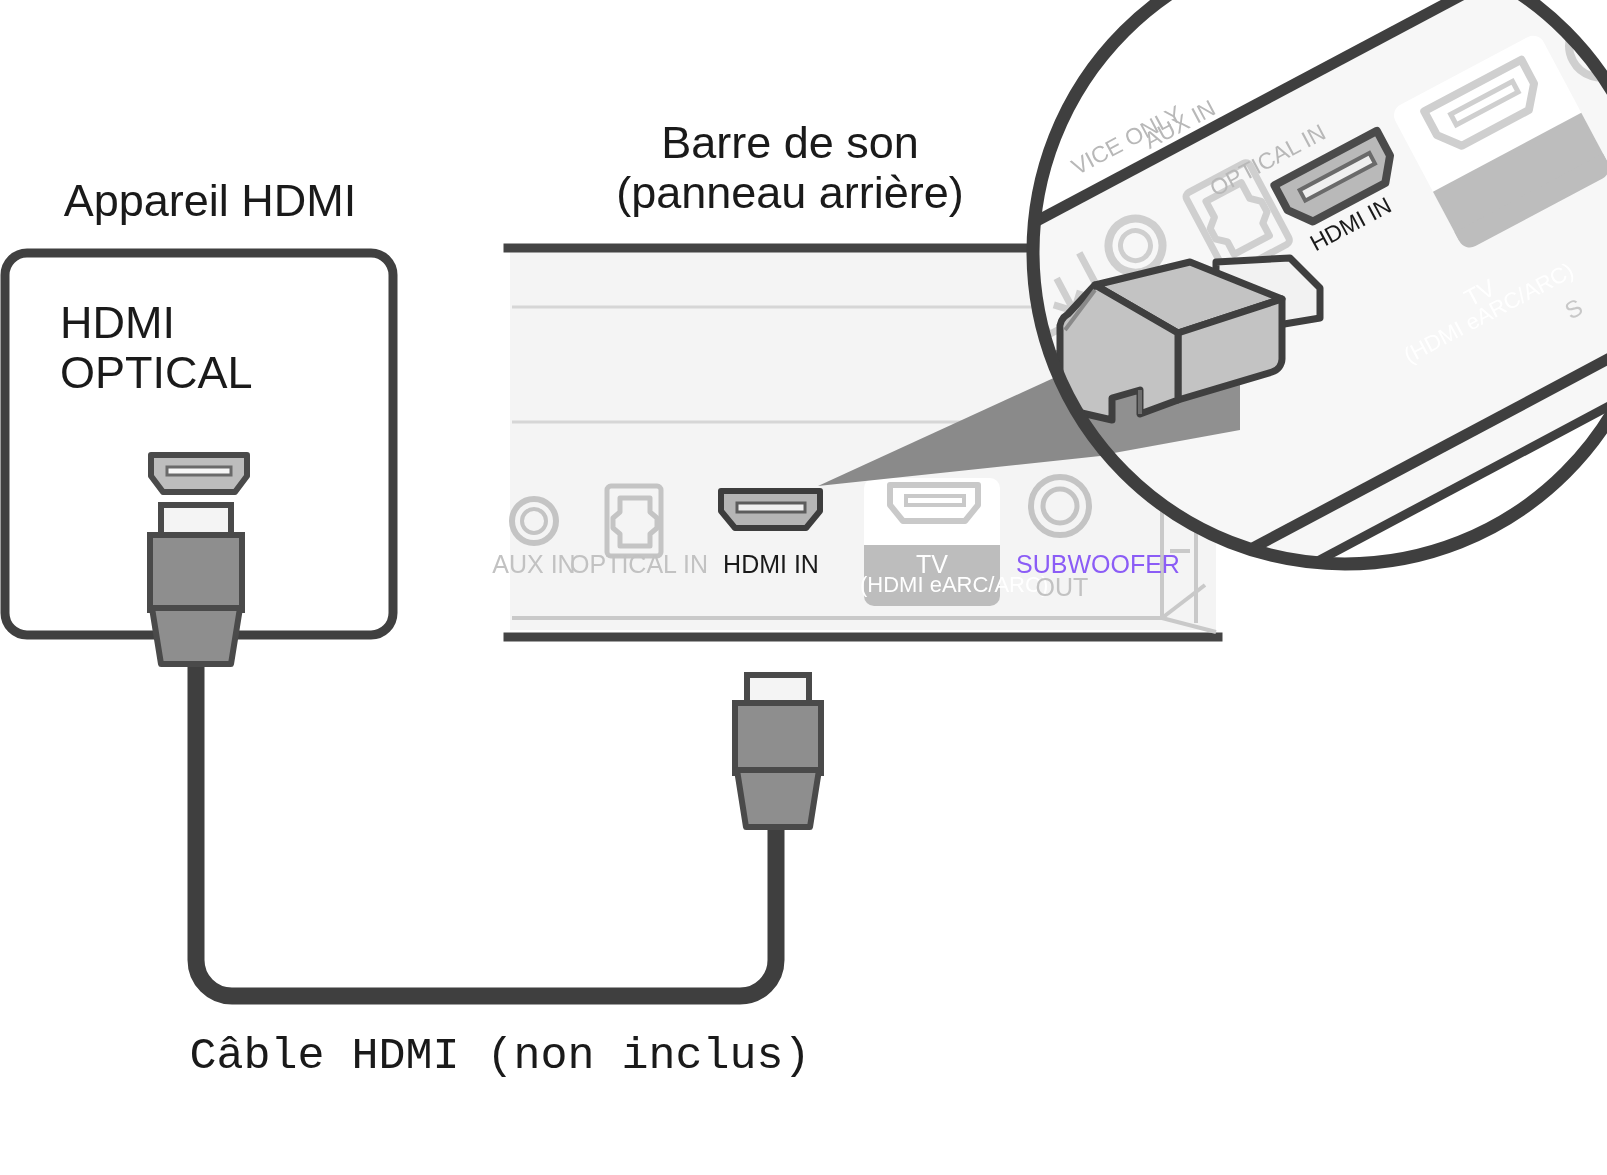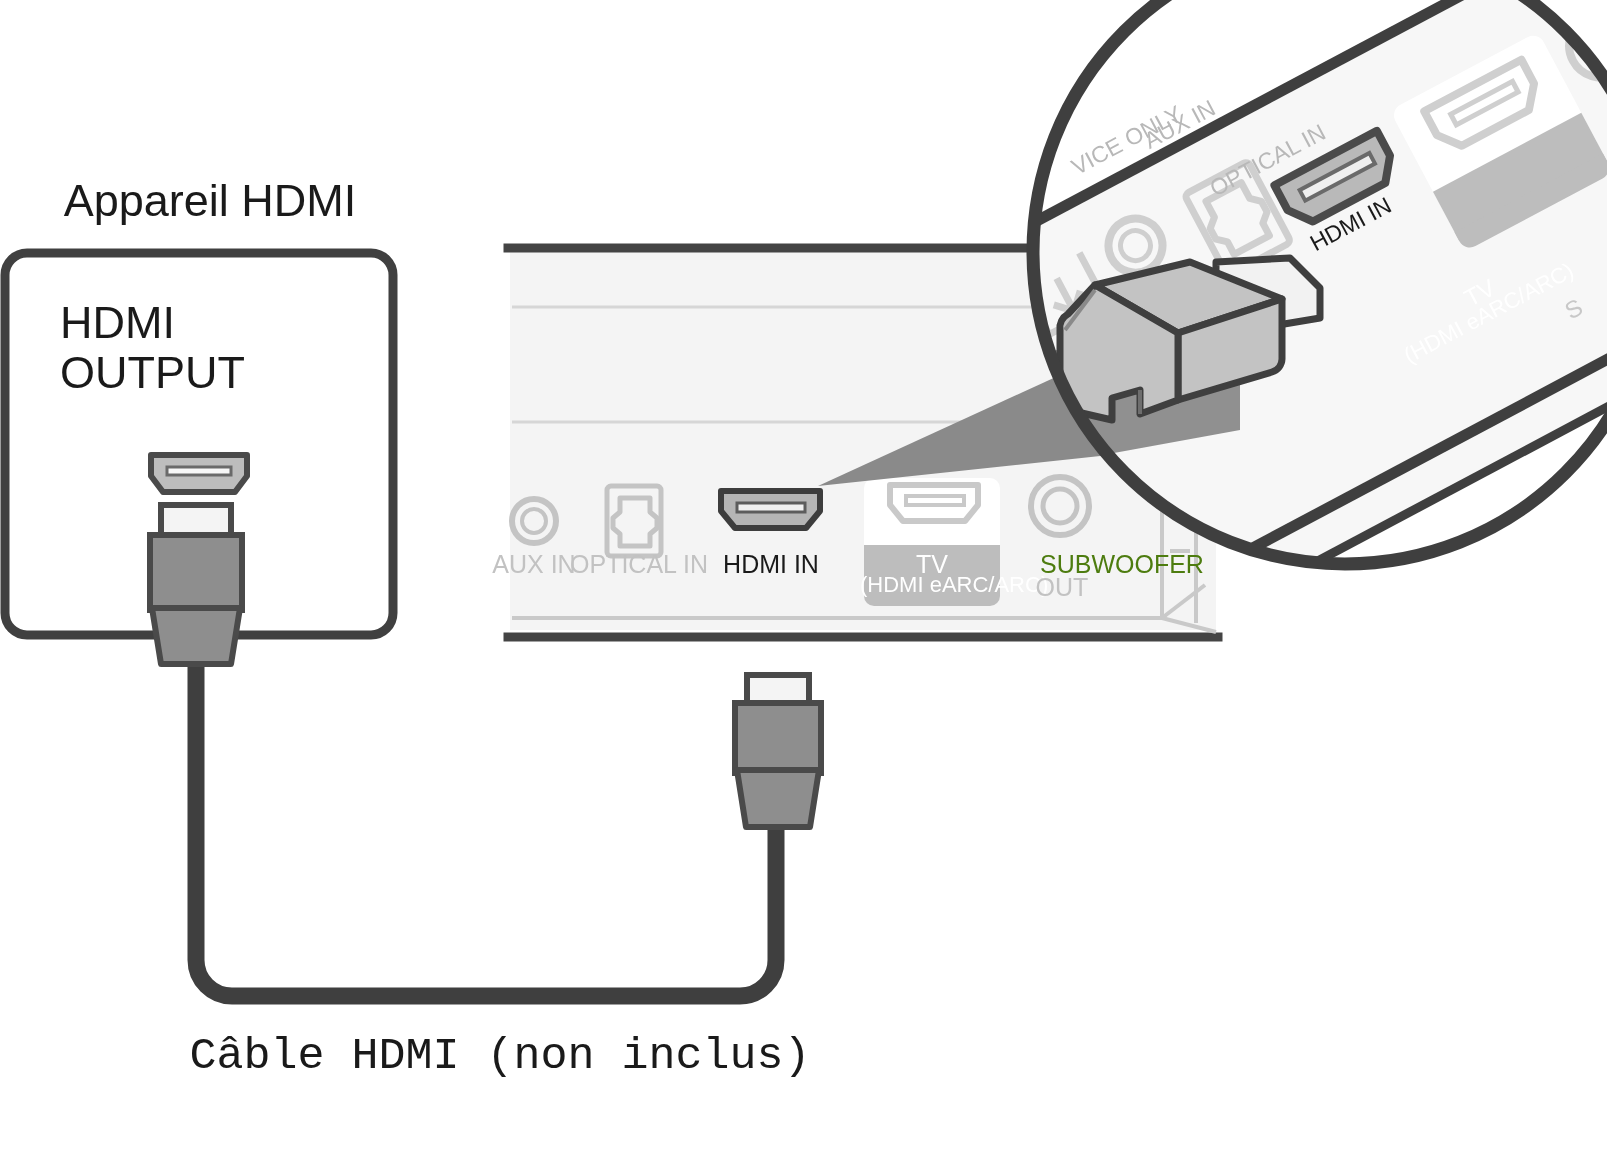--- a/index.html
+++ b/index.html
@@ -204,35 +204,36 @@
         </g>
 
         <circle cx="1345" cy="252" r="312" fill="none" stroke="#3f3f3f" stroke-width="13"></circle>
       </g>
 
     </g>
   </svg>
 
   <div class="lbl title-lbl" id="lbl-appareil">Appareil HDMI</div>
 
-
-  <div class="lbl box-lbl" id="lbl-hdmi-out"><span>HDMI</span><br><span>OUTPUT</span></div>
+  <div class="lbl title-lbl" id="lbl-barre"><span>Barre de son</span><br><span>(panneau arrière)</span></div>
+
+  <div class="lbl box-lbl" id="lbl-hdmi-out"><span>HDMI</span><br><span>OPTICAL</span></div>
 
   <div class="lbl caption-lbl" id="lbl-caption">Câble HDMI (non inclus)</div>
 
   <div class="lbl" style="left:480px; top:550px; width:108px; text-align:center; font-size:25px; color:#c2c2c2;">AUX IN</div>
 
   <div class="lbl" style="left:570px; top:550px; width:128px; text-align:center; font-size:25px; color:#c2c2c2;">OPTICAL IN</div>
 
   <div class="lbl" style="left:712px; top:550px; width:118px; text-align:center; font-size:25px; color:#1a1a1a;">HDMI IN</div>
 
   <div class="lbl" style="left:864px; top:550px; width:136px; text-align:center; font-size:25px; color:#ffffff;">TV</div>
   <div class="lbl" style="left:860px; top:573px; width:144px; text-align:center; font-size:22px; color:#ffffff;">(HDMI eARC/ARC)</div>
 
-  <div class="lbl" style="left:1040px; top:550px; width:136px; text-align:center; font-size:25px; color:#4d7c0f;">SUBWOOFER</div>
+  <div class="lbl" style="left:1016px; top:550px; width:136px; text-align:center; font-size:25px; color:#8b5cf6;">SUBWOOFER</div>
   <div class="lbl" style="left:994px; top:573px; width:136px; text-align:center; font-size:25px; color:#c2c2c2;">OUT</div>
 
   <div class="lbl" style="left:1062px; top:128px; width:130px; text-align:center; font-size:23px; color:#b8b8b8; transform:rotate(-28deg); transform-origin:center;">VICE ONLY</div>
 
   <div class="lbl" style="left:1130px; top:112px; width:100px; text-align:center; font-size:23px; color:#b8b8b8; transform:rotate(-28deg); transform-origin:center;">AUX IN</div>
 
   <div class="lbl" style="left:1198px; top:148px; width:140px; text-align:center; font-size:23px; color:#b8b8b8; transform:rotate(-28deg); transform-origin:center;">OPTICAL IN</div>
 
   <div class="lbl" style="left:1296px; top:212px; width:110px; text-align:center; font-size:23px; color:#1a1a1a; transform:rotate(-28deg); transform-origin:center;">HDMI IN</div>
 

